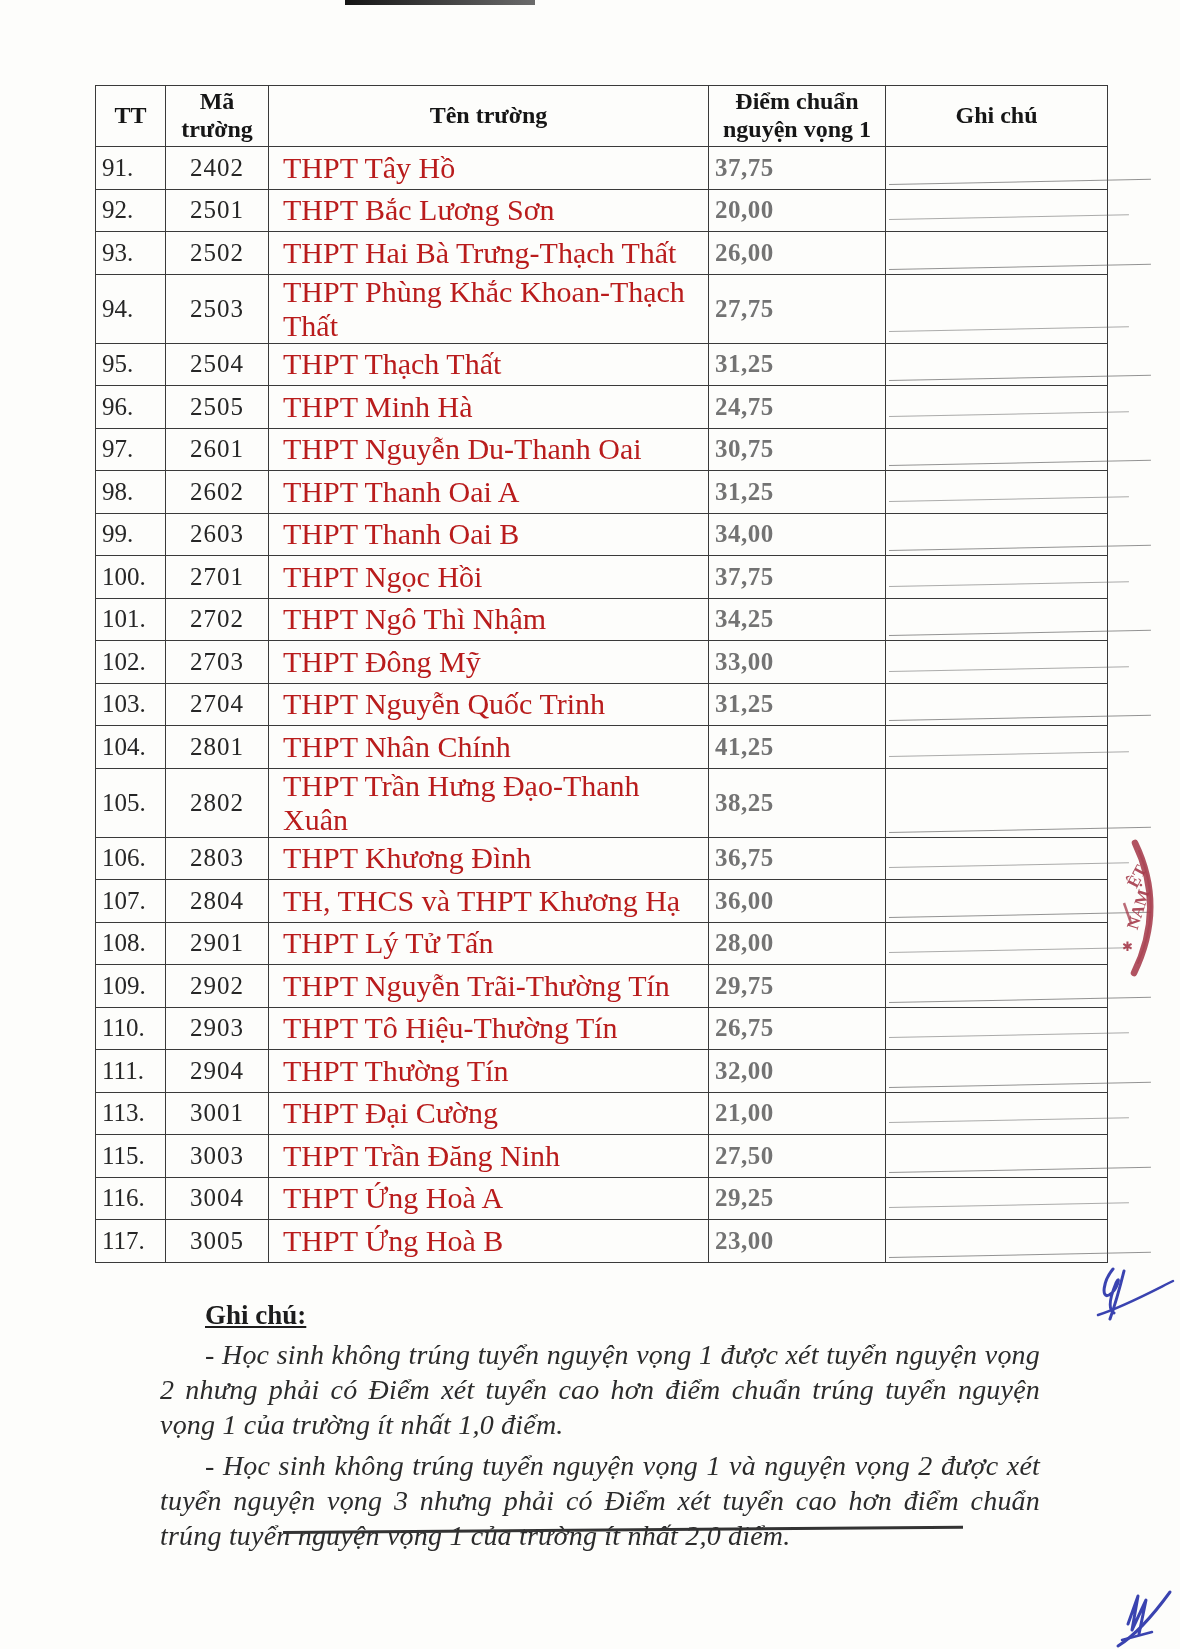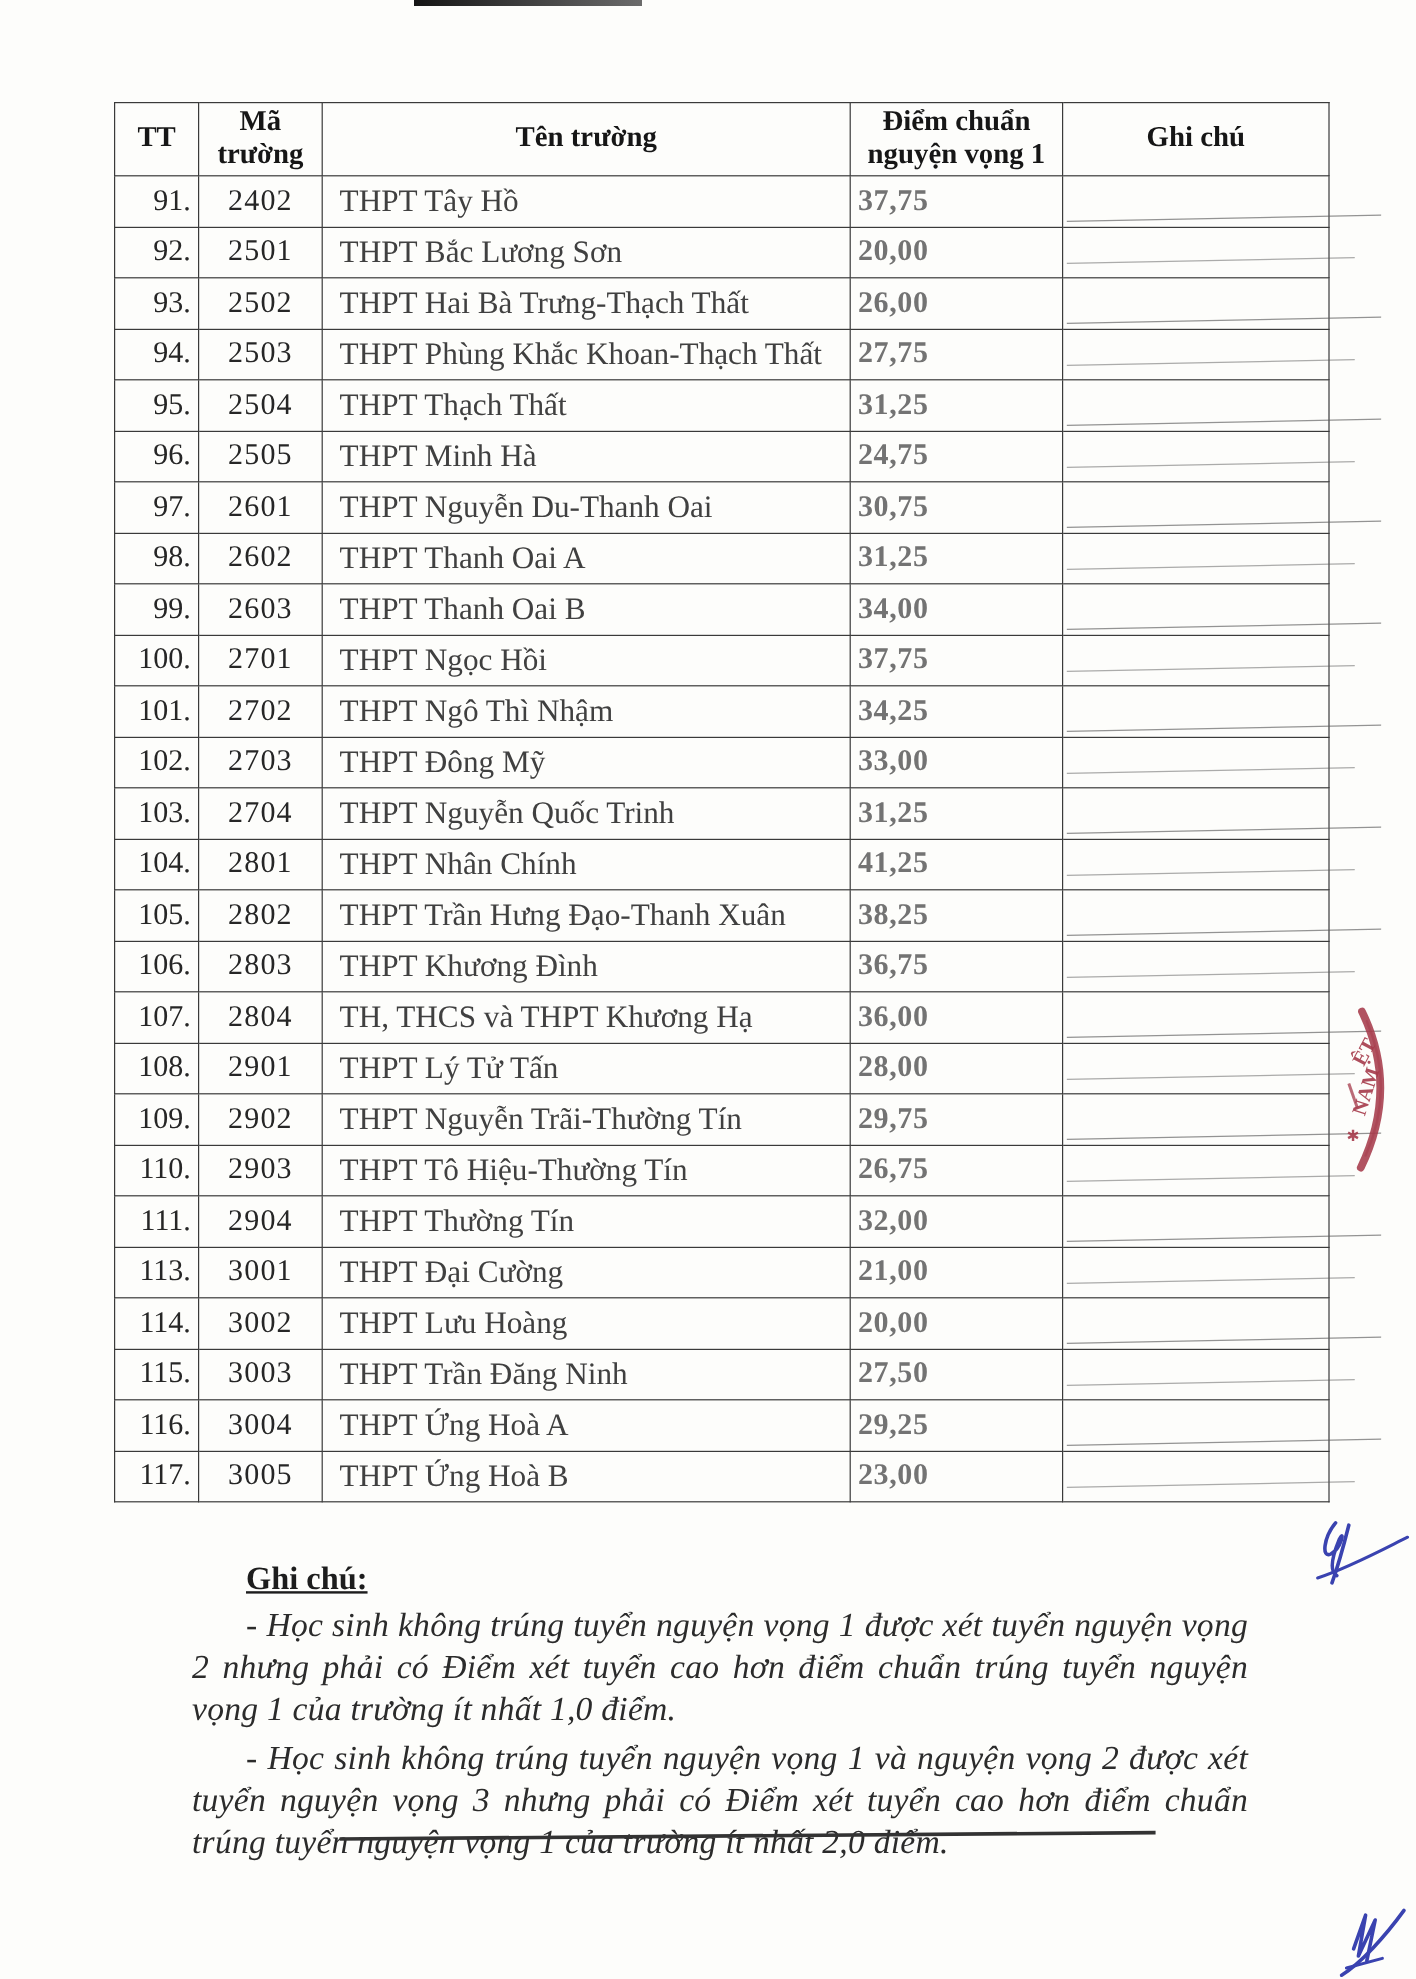--- a/index.html
+++ b/index.html
@@ -18,23 +18,23 @@
   .score-table col.w-code{width:103px}
   .score-table col.w-name{width:440px}
   .score-table col.w-score{width:177px}
   .score-table col.w-note{width:222px}
   .score-table th,.score-table td{border:1.5px solid #3a3a3a;position:relative;
     vertical-align:middle;padding:0 6px;background:transparent;}
   .score-table thead th{height:60px;font-weight:bold;font-size:24px;color:#161616;
     text-align:center;line-height:1.15;}
   .score-table tbody tr{height:42.5px;}
   .score-table td{font-size:25px;}
-  td.col-tt{text-align:right;color:#262626;}
+  td.col-tt{text-align:left;color:#262626;}
   td.col-code{text-align:center;color:#262626;letter-spacing:1px;}
-  td.col-name{text-align:left;padding-left:14px;font-size:26px;color:#404040;}
+  td.col-name{text-align:left;padding-left:14px;font-size:30px;color:#b91c1c;}
   td.col-score{text-align:left;font-weight:bold;color:#737373;letter-spacing:.5px;}
   td.col-note{color:#444;}
   
   td.col-note::after{content:"";position:absolute;left:3px;bottom:4px;height:1px;
     width:262px;background:#5a5a5a;opacity:.65;transform:rotate(-1.15deg);
     transform-origin:left center;pointer-events:none;}
   tr:nth-child(even) td.col-note::after{bottom:11px;opacity:.5;width:240px;}
 
   
   .notes{position:absolute;left:160px;top:1300px;width:880px;color:#2b2b2b;}
@@ -227,27 +227,20 @@
           <td class="col-note"></td>
         </tr>
         <tr>
           <td class="col-tt">113.</td>
           <td class="col-code">3001</td>
           <td class="col-name">THPT Đại Cường</td>
           <td class="col-score">21,00</td>
           <td class="col-note"></td>
         </tr>
         <tr>
-          <td class="col-tt">114.</td>
-          <td class="col-code">3002</td>
-          <td class="col-name">THPT Lưu Hoàng</td>
-          <td class="col-score">20,00</td>
-          <td class="col-note"></td>
-        </tr>
-        <tr>
           <td class="col-tt">115.</td>
           <td class="col-code">3003</td>
           <td class="col-name">THPT Trần Đăng Ninh</td>
           <td class="col-score">27,50</td>
           <td class="col-note"></td>
         </tr>
         <tr>
           <td class="col-tt">116.</td>
           <td class="col-code">3004</td>
           <td class="col-name">THPT Ứng Hoà A</td>

